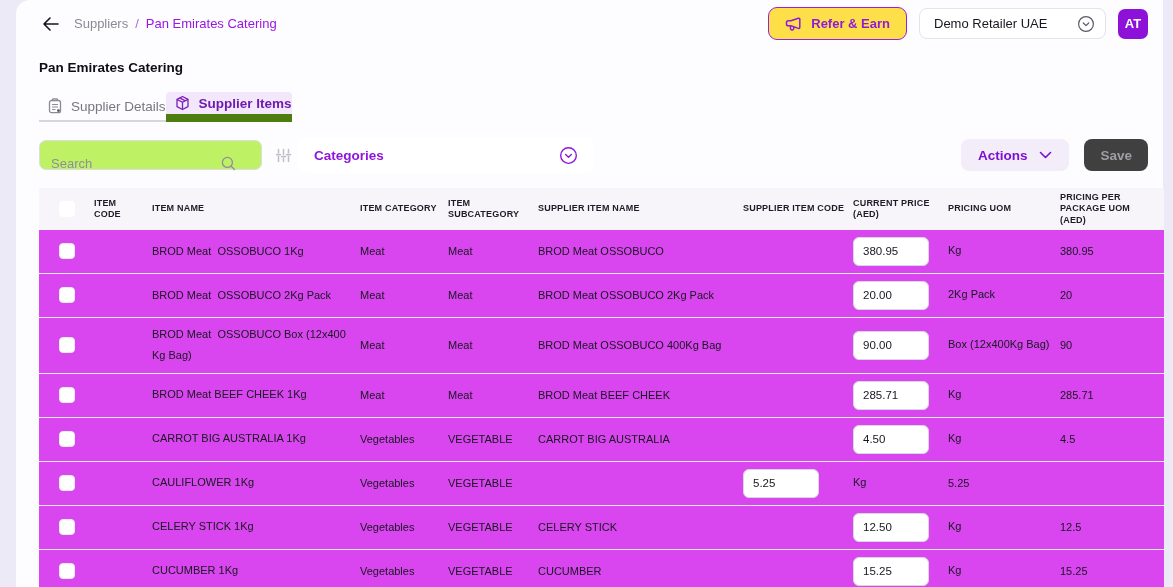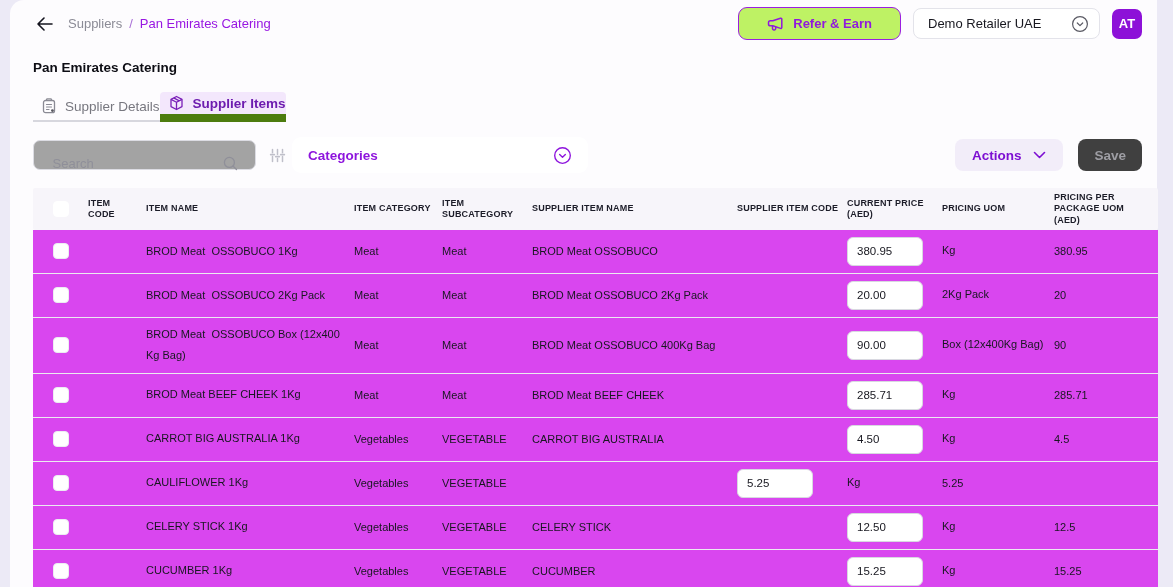--- a/index.html
+++ b/index.html
@@ -3,41 +3,41 @@
 <meta charset="utf-8">
 <style>
   * { margin:0; padding:0; box-sizing:border-box; }
   html,body { width:1173px; height:587px; overflow:hidden; }
   body {
     font-family:"Liberation Sans", sans-serif;
     background:#eceaf6;
     color:#15151f;
   }
   .app {
-    margin-left:10px;
+    margin-left:16px;
     width:1147px; height:587px;
     background:#fdfcfe;
     border-radius:14px 0 0 0;
   }
   
   .topbar {
     height:47px;
     display:flex; align-items:center;
     padding:0 15px 0 23px;
   }
   .back-btn { width:22px; height:22px; display:flex; align-items:center; justify-content:center; cursor:pointer; background:none; border:none; }
   .breadcrumb { display:flex; align-items:center; gap:7px; margin-left:13px; font-size:13px; }
   .crumb-muted { color:#8b8b96; }
   .crumb-sep { color:#a86fd6; }
   .crumb-current { color:#9817e2; }
   .topbar-right { margin-left:auto; display:flex; align-items:center; gap:12px; }
   .refer-btn {
     display:flex; align-items:center; gap:8px;
-    height:33px; padding:0 28px;
-    background:#bef264; border:1.5px solid #9a1fe0; border-radius:9px;
+    height:33px; padding:0 16px;
+    background:#fde047; border:1.5px solid #9a1fe0; border-radius:9px;
     color:#9019dd; font-size:13px; font-weight:700; cursor:pointer;
     font-family:"Liberation Sans", sans-serif;
   }
   .retailer-select {
     display:flex; align-items:center; justify-content:space-between;
     width:187px; height:31px; padding:0 10px 0 14px;
     background:#fff; border:1px solid #e3e3ea; border-radius:8px;
     font-size:13px; color:#17171f; cursor:pointer;
   }
   .avatar {
@@ -58,23 +58,23 @@
   }
   .tab.active {
     background:#f3e7fc;
     border-bottom:8px solid #4d7c0f;
     color:#6d1caf; font-weight:700;
     border-radius:4px 4px 0 0;
   }
   
   .toolbar { display:flex; align-items:center; margin:15px 15px 0 23px; height:36px; }
   .search-box {
-    display:flex; align-items:center; justify-content:center;
+    display:flex; align-items:center; justify-content:flex-start;
     width:223px; height:30px; padding:16px 10px 0 11px;
-    background:#a3a3a3; border:1px solid #dcdce3; border-radius:7px;
+    background:#bef264; border:1px solid #dcdce3; border-radius:7px;
   }
   .search-input {
     border:none; outline:none; width:170px; font-size:13px;
     font-family:"Liberation Sans", sans-serif; color:#333; background:transparent;
   }
   .search-input::placeholder { color:#8f8f99; }
   .filter-icon { margin-left:13px; cursor:pointer; display:flex; align-items:center; }
   .categories-pill {
     display:flex; align-items:center; justify-content:space-between;
     width:296px; height:36px; margin-left:6px; padding:0 16px;

